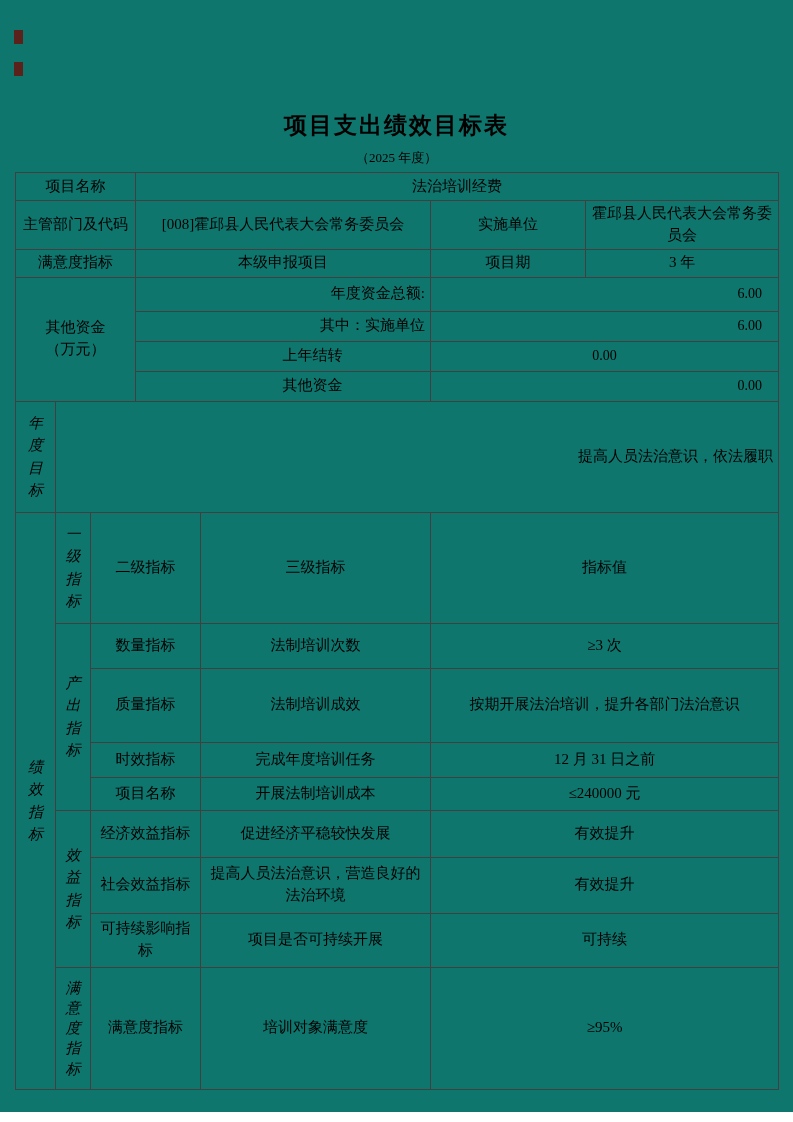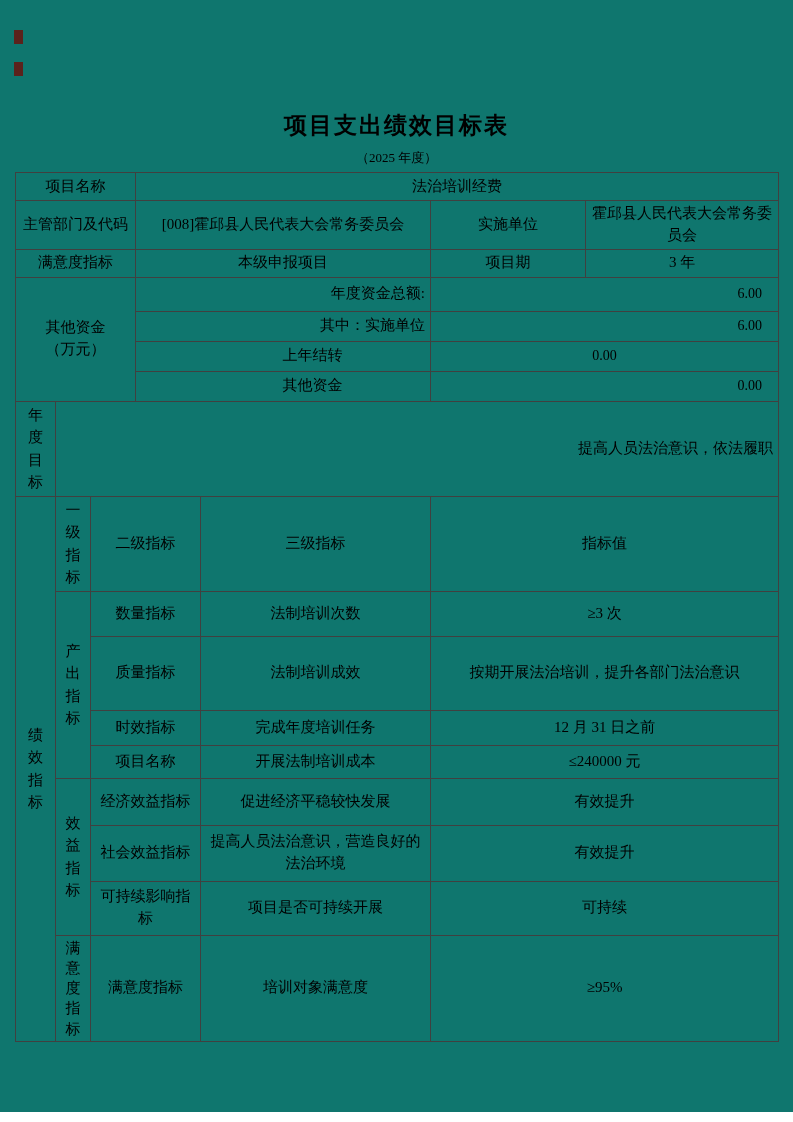--- a/index.html
+++ b/index.html
@@ -36,23 +36,23 @@
     overflow: hidden;
   }
   .al  { text-align: right; padding-left: 12px; }
   .ar  { text-align: right; padding-right: 16px; }
   .indent { text-align: center; padding-left: 64px; }
   .goal { text-align: right; padding-left: 8px; }
   .num { font-size: 14px; }
 
   
   .v {
-    width: 1.05em; margin: 0 auto;
+    width: 1.05em; margin: 8px auto;
     word-break: break-all; line-height: 1.5;
-    text-align: center; font-size: 15px;
+    text-align: center; font-size: 15px; font-style: italic;
   }
   .v5 { line-height: 1.35; }
 </style>
 </head>
 <body>
 
 <div class="page">
 
   <div class="marker m1"></div>
   <div class="marker m2"></div>

